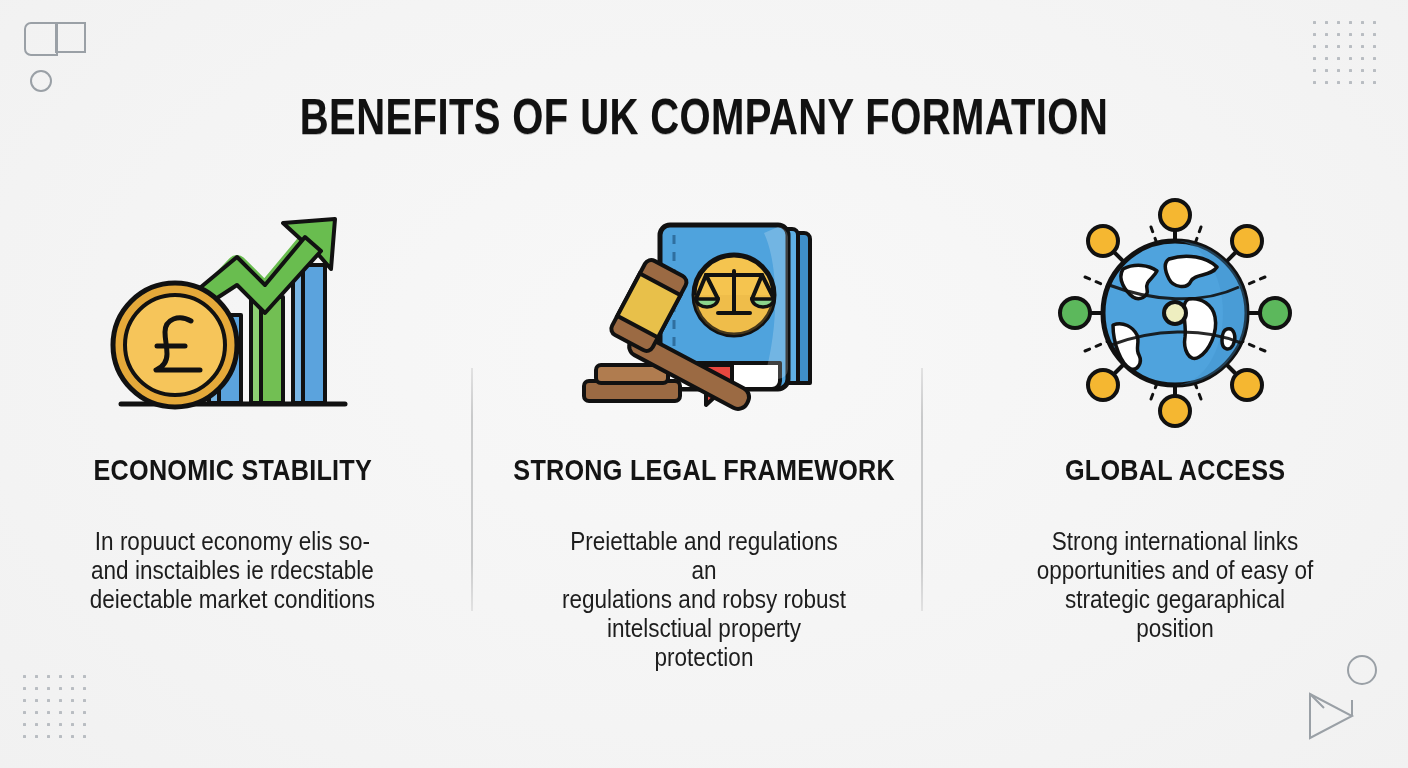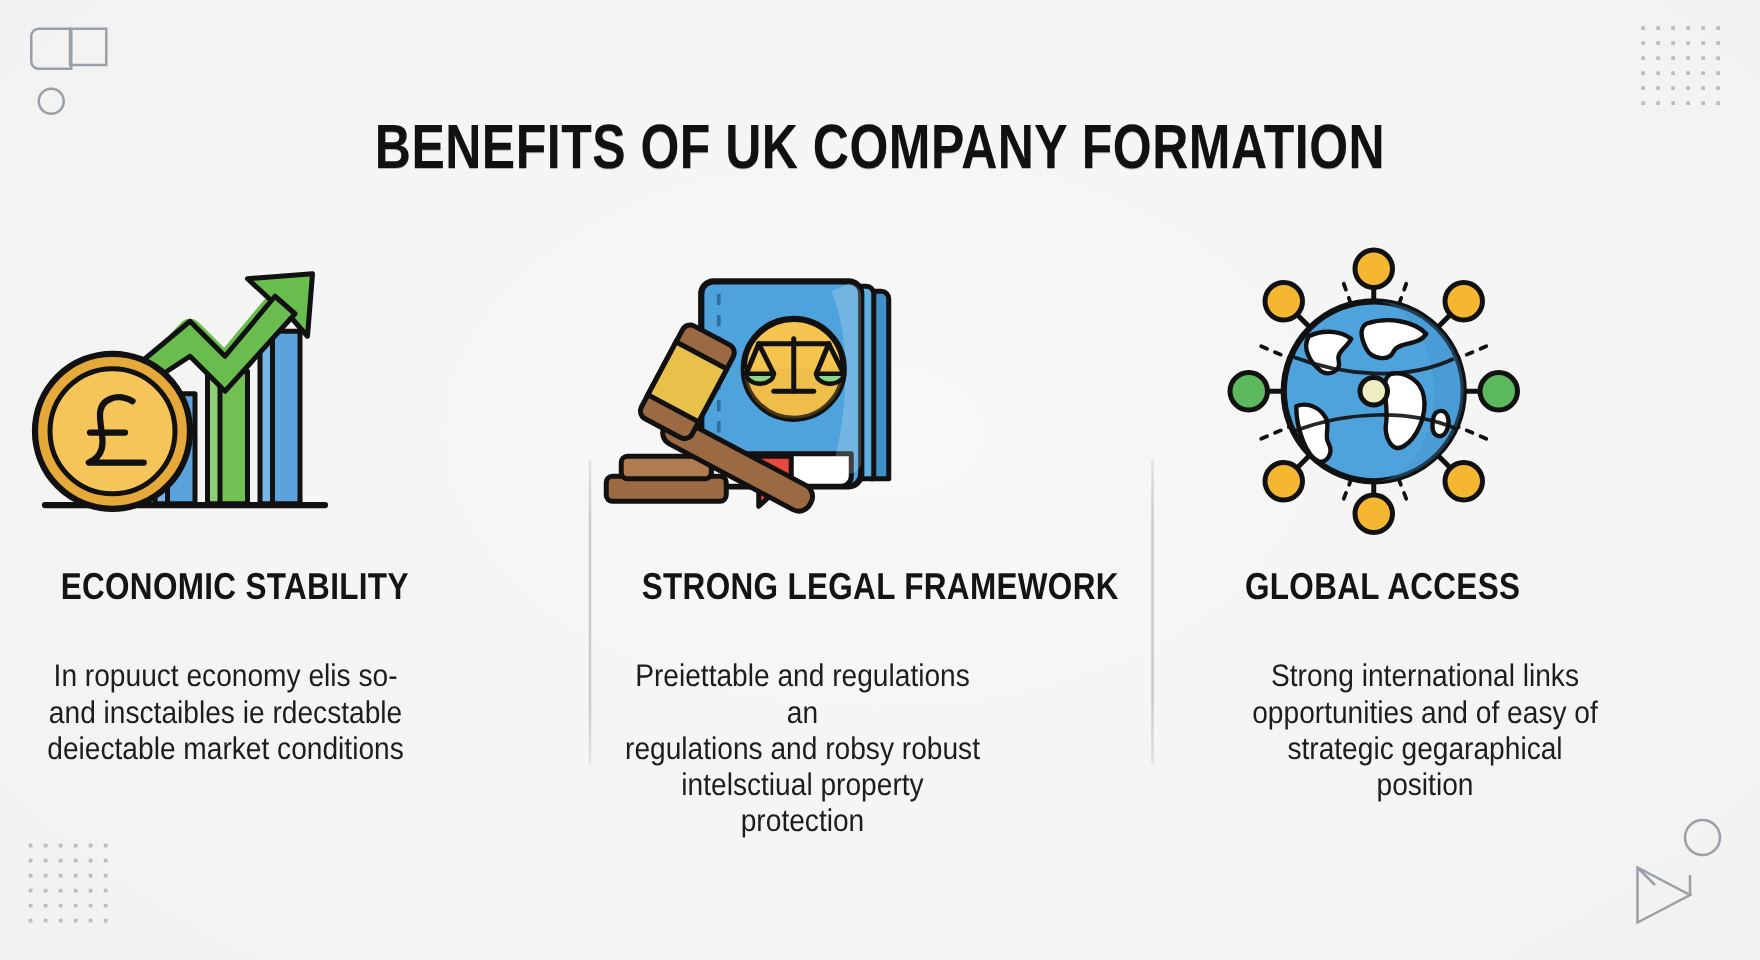--- a/index.html
+++ b/index.html
@@ -93,23 +93,23 @@
     left: 0;
     width: 1408px;
     height: 480px;
     display: flex;
     align-items: flex-start;
   }
   .column {
     flex: 1 1 0;
     display: flex;
     flex-direction: column;
-    align-items: flex-start;
+    align-items: center;
     position: relative;
-    padding: 0 22px;
+    padding: 0 11px;
     box-sizing: border-box;
   }
   .icon-wrap {
     height: 245px;
     display: flex;
     align-items: center;
     justify-content: center;
   }
   .col-heading {
     font-family: "Liberation Sans Narrow", "Liberation Sans", sans-serif;

